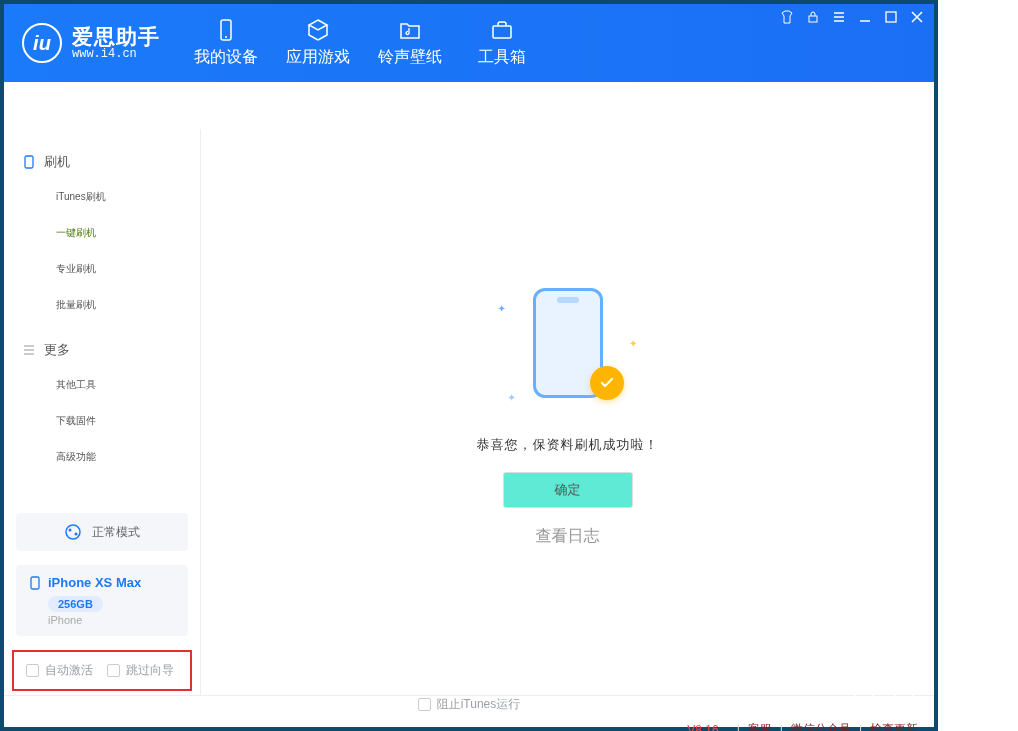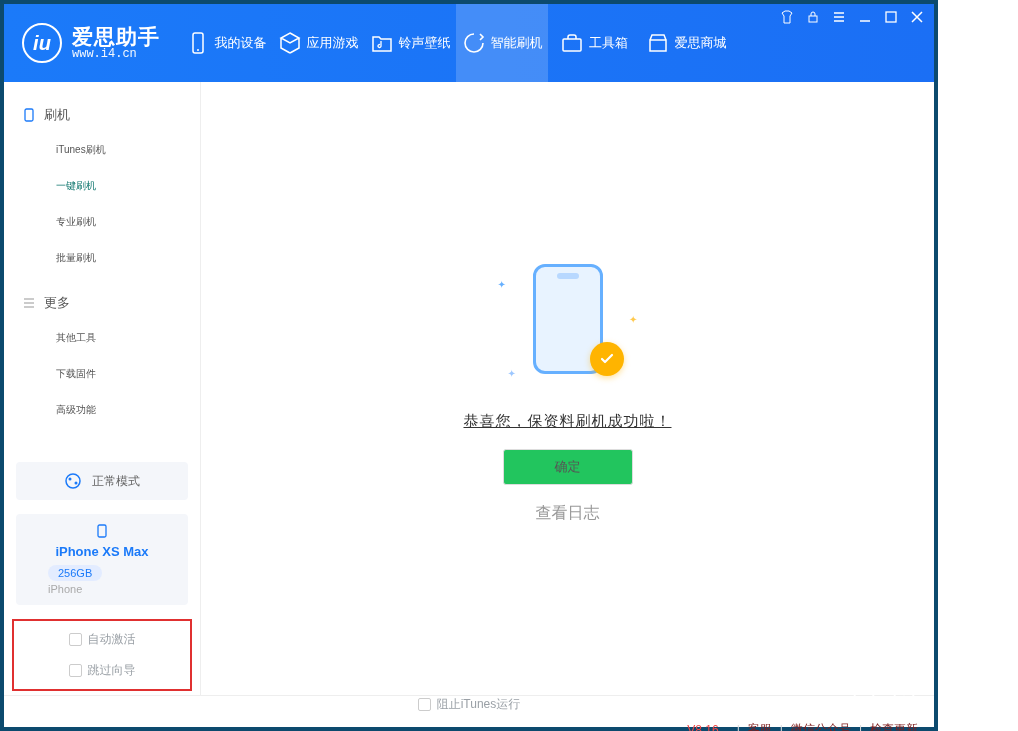--- a/index.html
+++ b/index.html
@@ -5,53 +5,53 @@
 * { margin: 0; padding: 0; box-sizing: border-box; }
 body { font-family: "Microsoft YaHei", "PingFang SC", sans-serif; font-size: 13px; color: #333; background: #fff; }
 .window { width: 938px; height: 731px; border: 4px solid #0c4a6e; display: flex; flex-direction: column; position: relative; }
 .header { height: 78px; background: linear-gradient(90deg, #1b7af9 0%, #1b6ff5 100%); display: flex; align-items: stretch; color: #fff; }
 .logo-area { display: flex; align-items: center; padding: 0 20px 0 18px; gap: 10px; }
 .logo-circle { width: 40px; height: 40px; border: 2.5px solid #fff; border-radius: 50%; display: flex; align-items: center; justify-content: center; font-style: italic; font-weight: 900; font-size: 20px; }
 .logo-text { line-height: 1.05; }
 .brand { font-size: 21px; font-weight: 600; letter-spacing: 1px; display: block; }
 .brand-url { font-size: 12px; opacity: .95; display: block; font-family: Liberation Mono, monospace; }
 .tabs { display: flex; align-items: stretch; }
-.tab { width: 92px; display: flex; flex-direction: row; align-items: center; justify-content: center; gap: 5px; cursor: pointer; font-size: 13px; position: relative; }
+.tab { width: 92px; display: flex; flex-direction: column; align-items: center; justify-content: center; gap: 5px; cursor: pointer; font-size: 16px; position: relative; }
 .tab.active { background: rgba(255,255,255,0.18); }
 .tab svg { width: 24px; height: 24px; }
 .header-right { margin-left: auto; display: flex; align-items: flex-start; padding: 6px 10px 0 0; gap: 14px; }
 .win-controls { display: flex; gap: 12px; align-items: center; }
 .win-controls span, .win-controls svg { width: 14px; height: 14px; display: inline-flex; align-items: center; justify-content: center; cursor: pointer; color: #fff; font-size: 14px; }
 .header-icons { position: absolute; right: 16px; bottom: 10px; display: flex; gap: 12px; }
 .header-icons svg { width: 28px; height: 28px; cursor: pointer; }
-.body { flex: 1; display: flex; min-height: 0; }
+.body { flex: 1; display: flex; min-height: 0; margin-top: 47px; }
 .sidebar { width: 197px; border-right: 1px solid #eee; display: flex; flex-direction: column; padding-top: 16px; }
 .side-section-title { display: flex; align-items: center; gap: 8px; padding: 8px 18px; color: #555; font-size: 13px; }
 .side-item { padding: 11px 0 11px 52px; color: #555; cursor: pointer; font-size: 10px; }
-.side-item.active { color: #0f766e; }
+.side-item.active { color: #4d7c0f; }
 .side-spacer { flex: 1; }
 .device-card { margin: 8px 12px; background: #f4f6fa; border-radius: 4px; padding: 10px 12px; display: flex; align-items: center; gap: 10px; color: #666; font-size: 12px; justify-content: center; }
 .device-info { margin: 6px 12px 10px; background: #f4f6fa; border-radius: 4px; padding: 10px 12px; }
-.device-name { color: #1b7af9; font-weight: 600; font-size: 13px; display: flex; align-items: center; gap: 6px; flex-direction: column; }
-.badge { display: inline-block; background: #e3ecff; color: #1b7af9; border-radius: 10px; padding: 2px 10px; font-size: 11px; margin: 6px 0 2px 20px; }
+.device-name { color: #1b7af9; font-weight: 600; font-size: 13px; display: flex; align-items: center; gap: 6px; }
+.badge { display: inline-block; background: #e3ecff; color: #1b7af9; border-radius: 10px; padding: 2px 10px; font-size: 11px; margin: 6px 0 2px 20px; font-weight: bold; }
 .device-sub { color: #aaa; font-size: 11px; margin-left: 20px; }
-.checkbox-row { border: 2px solid #e03030; padding: 10px 12px; margin: 4px 8px 4px 8px; display: flex; gap: 14px; align-items: center; flex-direction: column; }
+.checkbox-row { border: 2px solid #e03030; padding: 10px 12px; margin: 4px 8px 4px 8px; display: flex; gap: 14px; align-items: center; }
 .cb { display: inline-flex; align-items: center; gap: 6px; color: #9aa0a6; font-size: 12px; cursor: pointer; }
 .cb-box { width: 13px; height: 13px; border: 1px solid #ccc; border-radius: 2px; display: inline-block; }
 .main { flex: 1; display: flex; flex-direction: column; align-items: center; justify-content: center; gap: 18px; position: relative; }
 .illus { position: relative; width: 140px; height: 140px; }
 .phone { width: 70px; height: 110px; border: 3px solid #66b0ff; border-radius: 12px; background: #e8f3ff; position: absolute; left: 35px; top: 10px; }
 .phone::before { content: ""; position: absolute; top: 6px; left: 50%; transform: translateX(-50%); width: 22px; height: 6px; border-radius: 3px; background: #b8d8ff; }
 .check-circle { position: absolute; right: 14px; bottom: 18px; width: 34px; height: 34px; border-radius: 50%; background: #ffb400; display: flex; align-items: center; justify-content: center; box-shadow: 0 2px 6px rgba(255,180,0,.4); }
 .sparkle { position: absolute; color: #66b0ff; font-size: 10px; }
 .sp1 { left: 0; top: 25px; }
 .sp2 { right: 0; top: 60px; color: #ffc94d; }
 .sp3 { left: 10px; bottom: 15px; color: #9cc7ff; }
-.success-msg { font-size: 15px; color: #333; letter-spacing: 1px; text-decoration: underline; }
-.ok-btn { width: 130px; height: 36px; background: #22c55e; border: 1px solid #ddd; border-radius: 3px; cursor: pointer; font-size: 13px; color: #555; }
+.success-msg { font-size: 13px; color: #333; letter-spacing: 1px; }
+.ok-btn { width: 130px; height: 36px; background: #5eead4; border: 1px solid #ddd; border-radius: 3px; cursor: pointer; font-size: 13px; color: #555; }
 .log-link { color: #999; font-size: 16px; cursor: pointer; text-decoration: none; }
 .statusbar { height: 32px; border-top: 1px solid #eee; display: flex; align-items: center; padding: 0 16px; font-size: 12px; color: #999; gap: 8px; flex-direction: column; }
 .statusbar .right { margin-left: auto; display: flex; align-items: center; gap: 8px; }
 .status-link { color: #7f1d1d; cursor: pointer; }
 .divider { color: #ddd; }
 .version { color: #ef4444; margin-right: 10px; }
 </style>
 </head>
 <body>
 
@@ -78,39 +78,26 @@
           </svg>
         <span>应用游戏</span>
       </div>
       <div class="tab">
         <svg viewBox="0 0 24 24">
             <path d="M3 6 h6 l2 2 h10 v12 H3 Z" fill="none" stroke="#fff" stroke-width="1.5"></path>
             <path d="M11 10 v5 a1.5 1.5 0 1 1 -1 -1.4" fill="none" stroke="#fff" stroke-width="1.3"></path>
           </svg>
         <span>铃声壁纸</span>
       </div>
-      <div class="tab active">
-        <svg viewBox="0 0 24 24">
-            <path d="M12 3 a9 9 0 1 0 9 9" fill="none" stroke="#fff" stroke-width="1.6"></path>
-            <path d="M18 3 l3 3 l-3 3" fill="none" stroke="#fff" stroke-width="1.6"></path>
-          </svg>
-        <span>智能刷机</span>
-      </div>
       <div class="tab">
         <svg viewBox="0 0 24 24">
             <rect x="3" y="8" width="18" height="12" rx="1" fill="none" stroke="#fff" stroke-width="1.5"></rect>
             <path d="M8 8 V6 a2 2 0 0 1 2 -2 h4 a2 2 0 0 1 2 2 v2" fill="none" stroke="#fff" stroke-width="1.5"></path>
           </svg>
         <span>工具箱</span>
-      </div>
-      <div class="tab">
-        <svg viewBox="0 0 24 24">
-            <path d="M4 9 h16 v11 H4 Z M4 9 l2 -5 h12 l2 5" fill="none" stroke="#fff" stroke-width="1.5"></path>
-          </svg>
-        <span>爱思商城</span>
       </div>
     </div>
     <div class="header-right">
       <div class="win-controls">
         <span>
             <svg viewBox="0 0 14 14">
               <path d="M2 3 l3 -2 h4 l3 2 l-2 3 v7 H4 v-7 Z" fill="none" stroke="#fff" stroke-width="1"></path>
             </svg>
           </span>
         <span>

